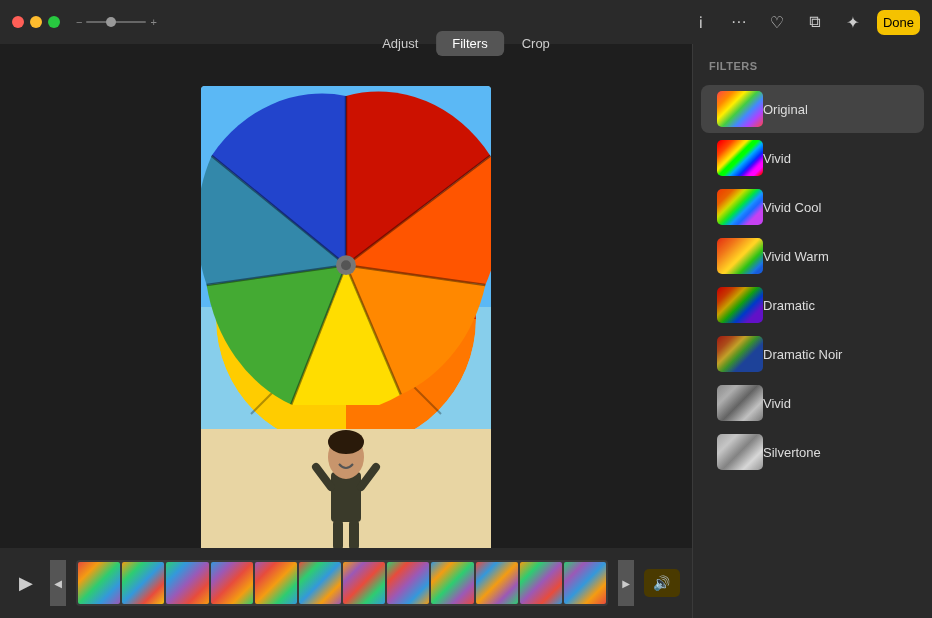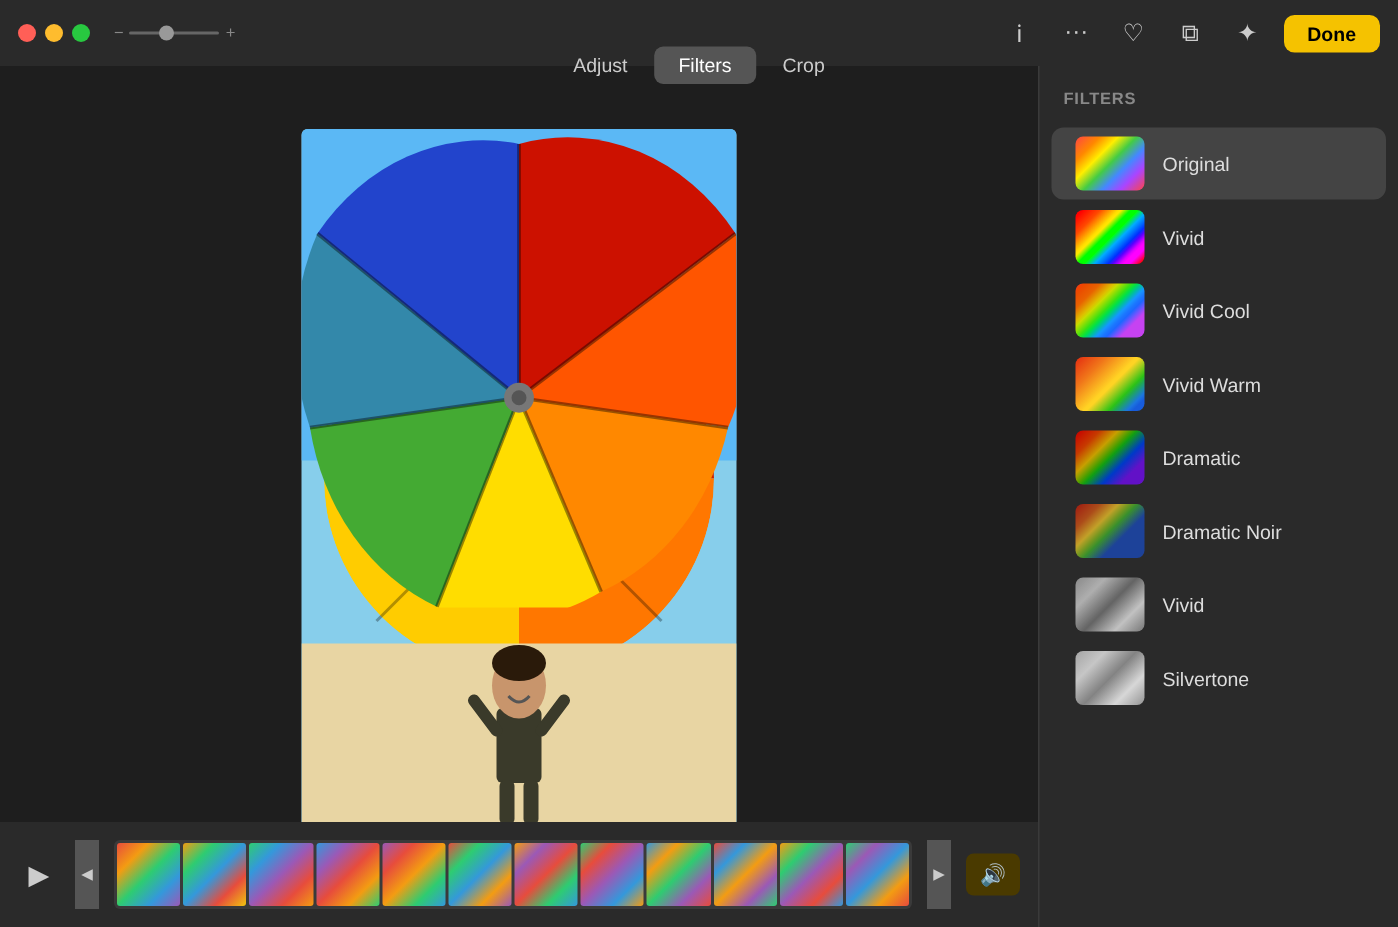--- a/index.html
+++ b/index.html
@@ -107,23 +107,23 @@
       color: #ccc;
       font-size: 16px;
       border-radius: 4px;
     }
 
     .done-btn {
       background: #f5c200;
       color: #000;
       border: none;
       border-radius: 7px;
-      padding: 5px 16px;
+      padding: 5px 6px;
       font-size: 13px;
-      font-weight: 700;
+      font-weight: 400;
       cursor: pointer;
     }
 
     
     .main-area {
       position: absolute;
       top: 44px;
       left: 0;
       right: 240px;
       bottom: 0;
@@ -290,21 +290,20 @@
       text-transform: uppercase;
     }
 
     .filter-item {
       display: flex;
       align-items: center;
       padding: 6px 16px;
       cursor: pointer;
       border-radius: 8px;
       margin: 1px 8px;
-      gap: 12px;
     }
     .filter-item.selected { background: #444; }
 
     .filter-thumb {
       width: 46px;
       height: 36px;
       border-radius: 5px;
       overflow: hidden;
       flex-shrink: 0;
     }

